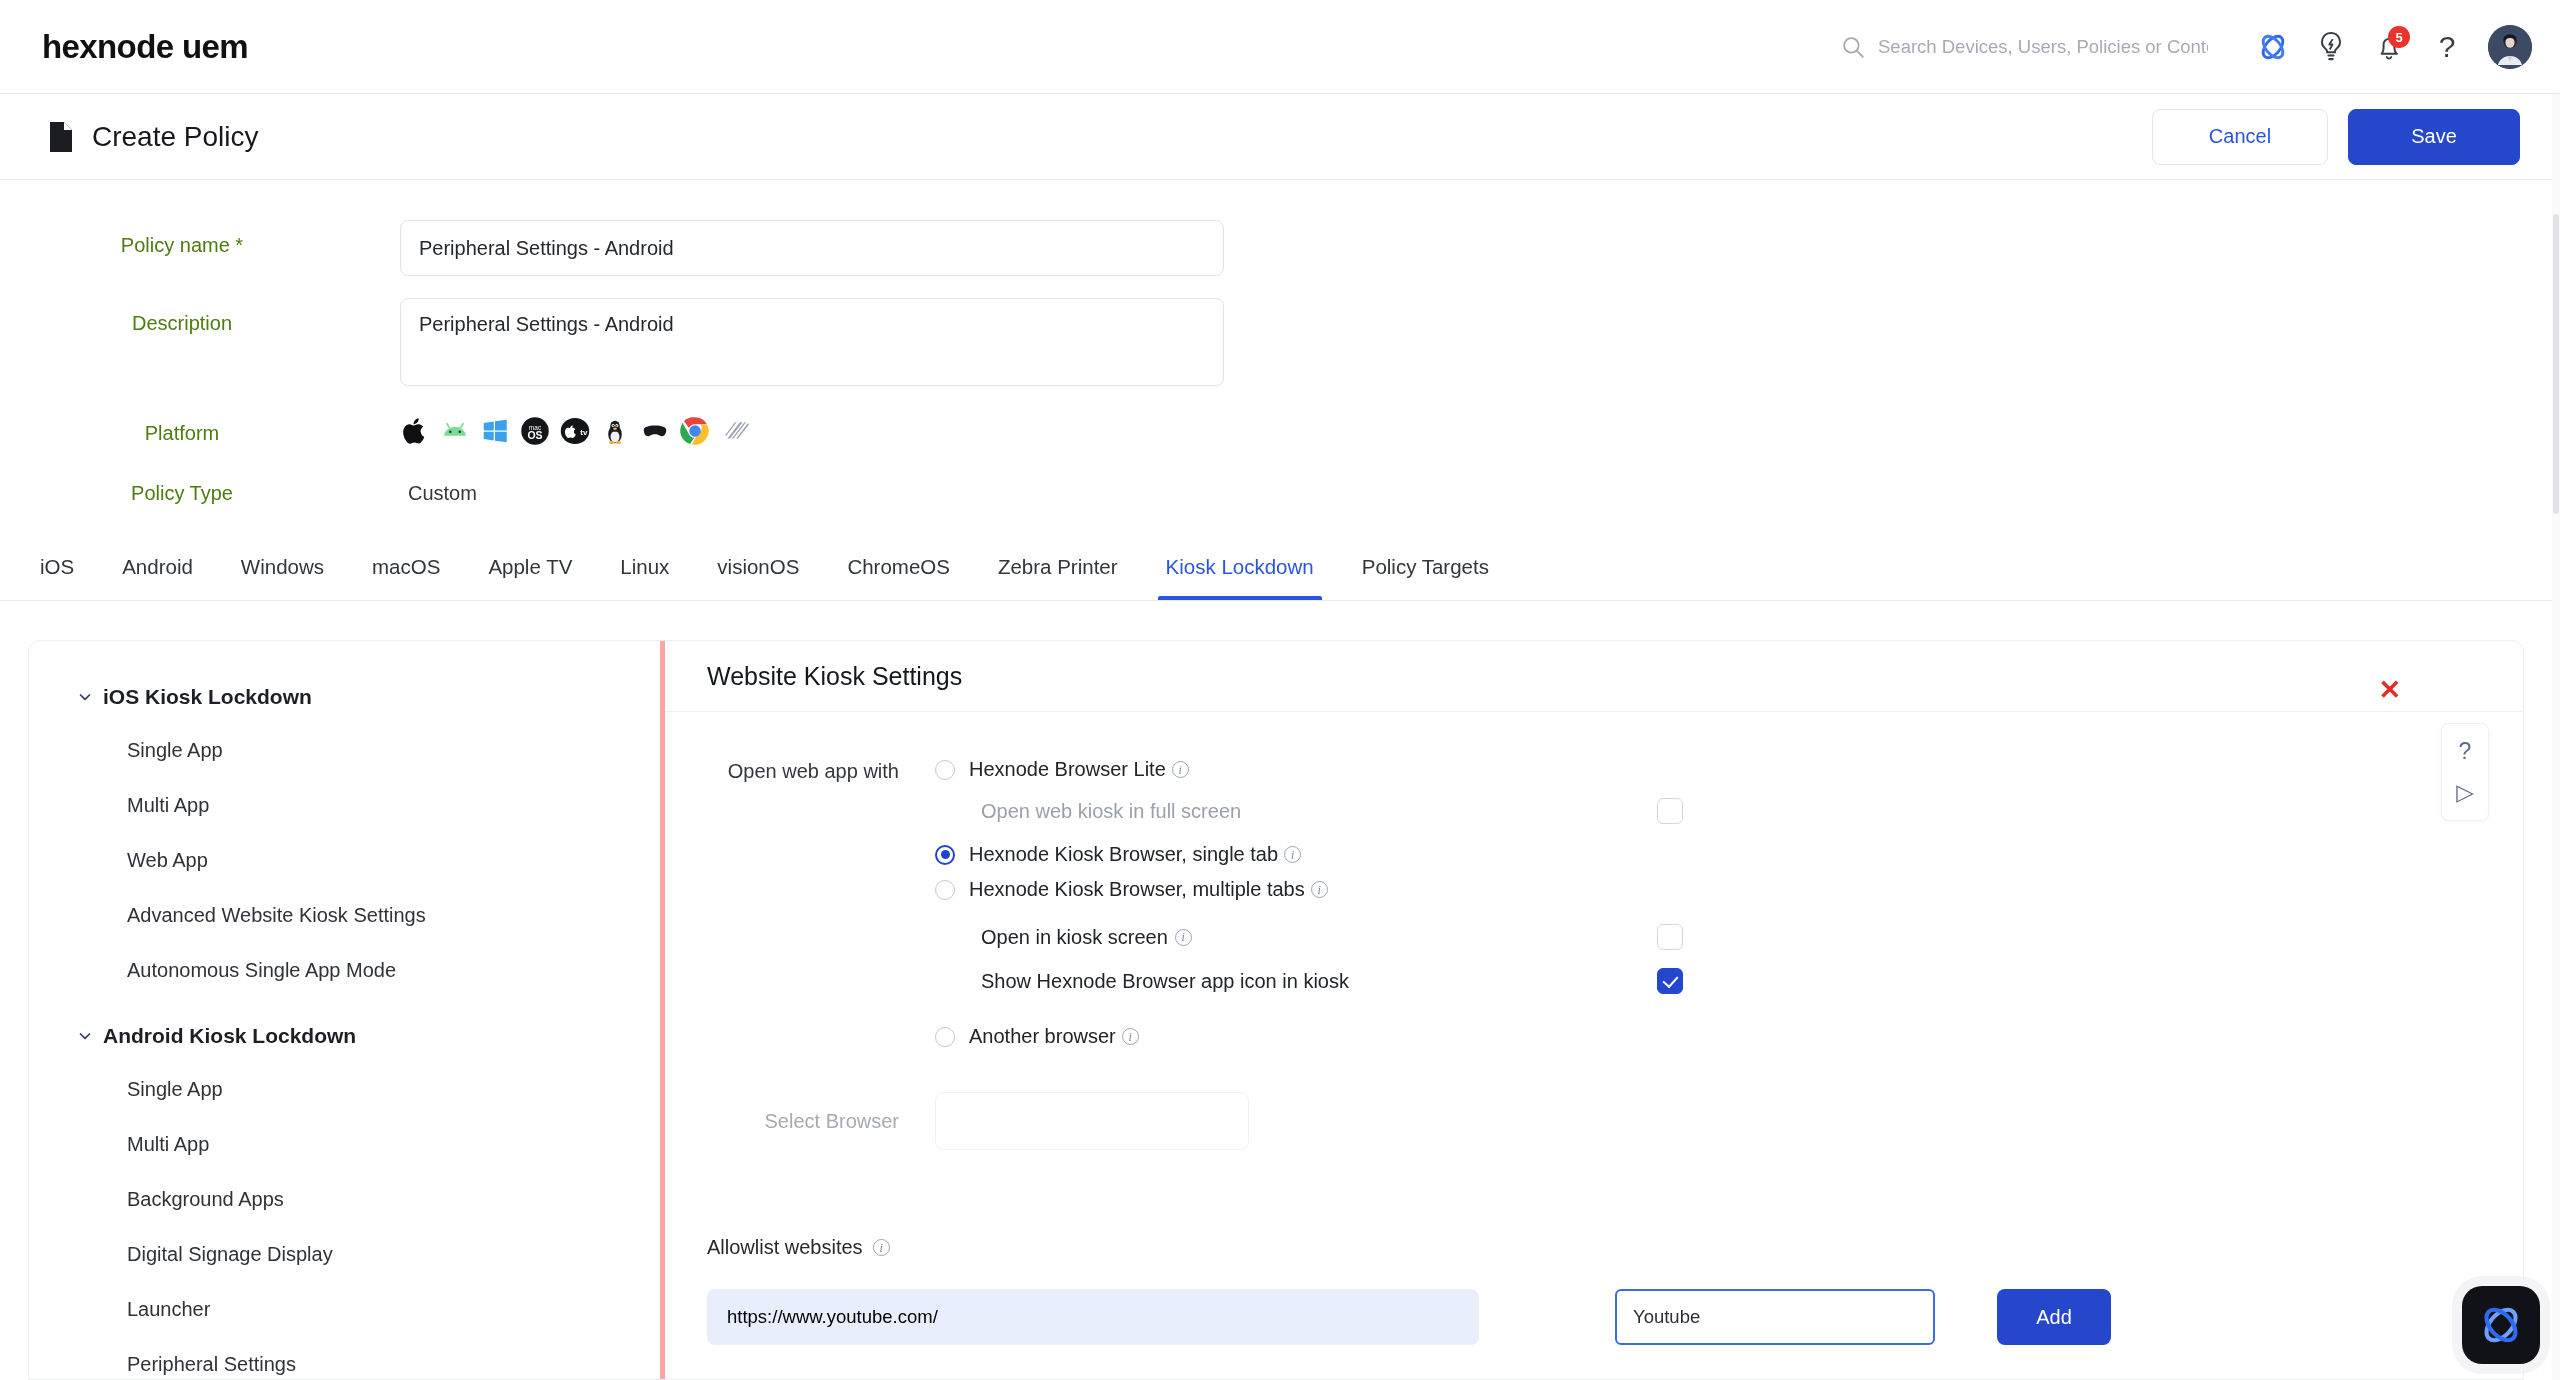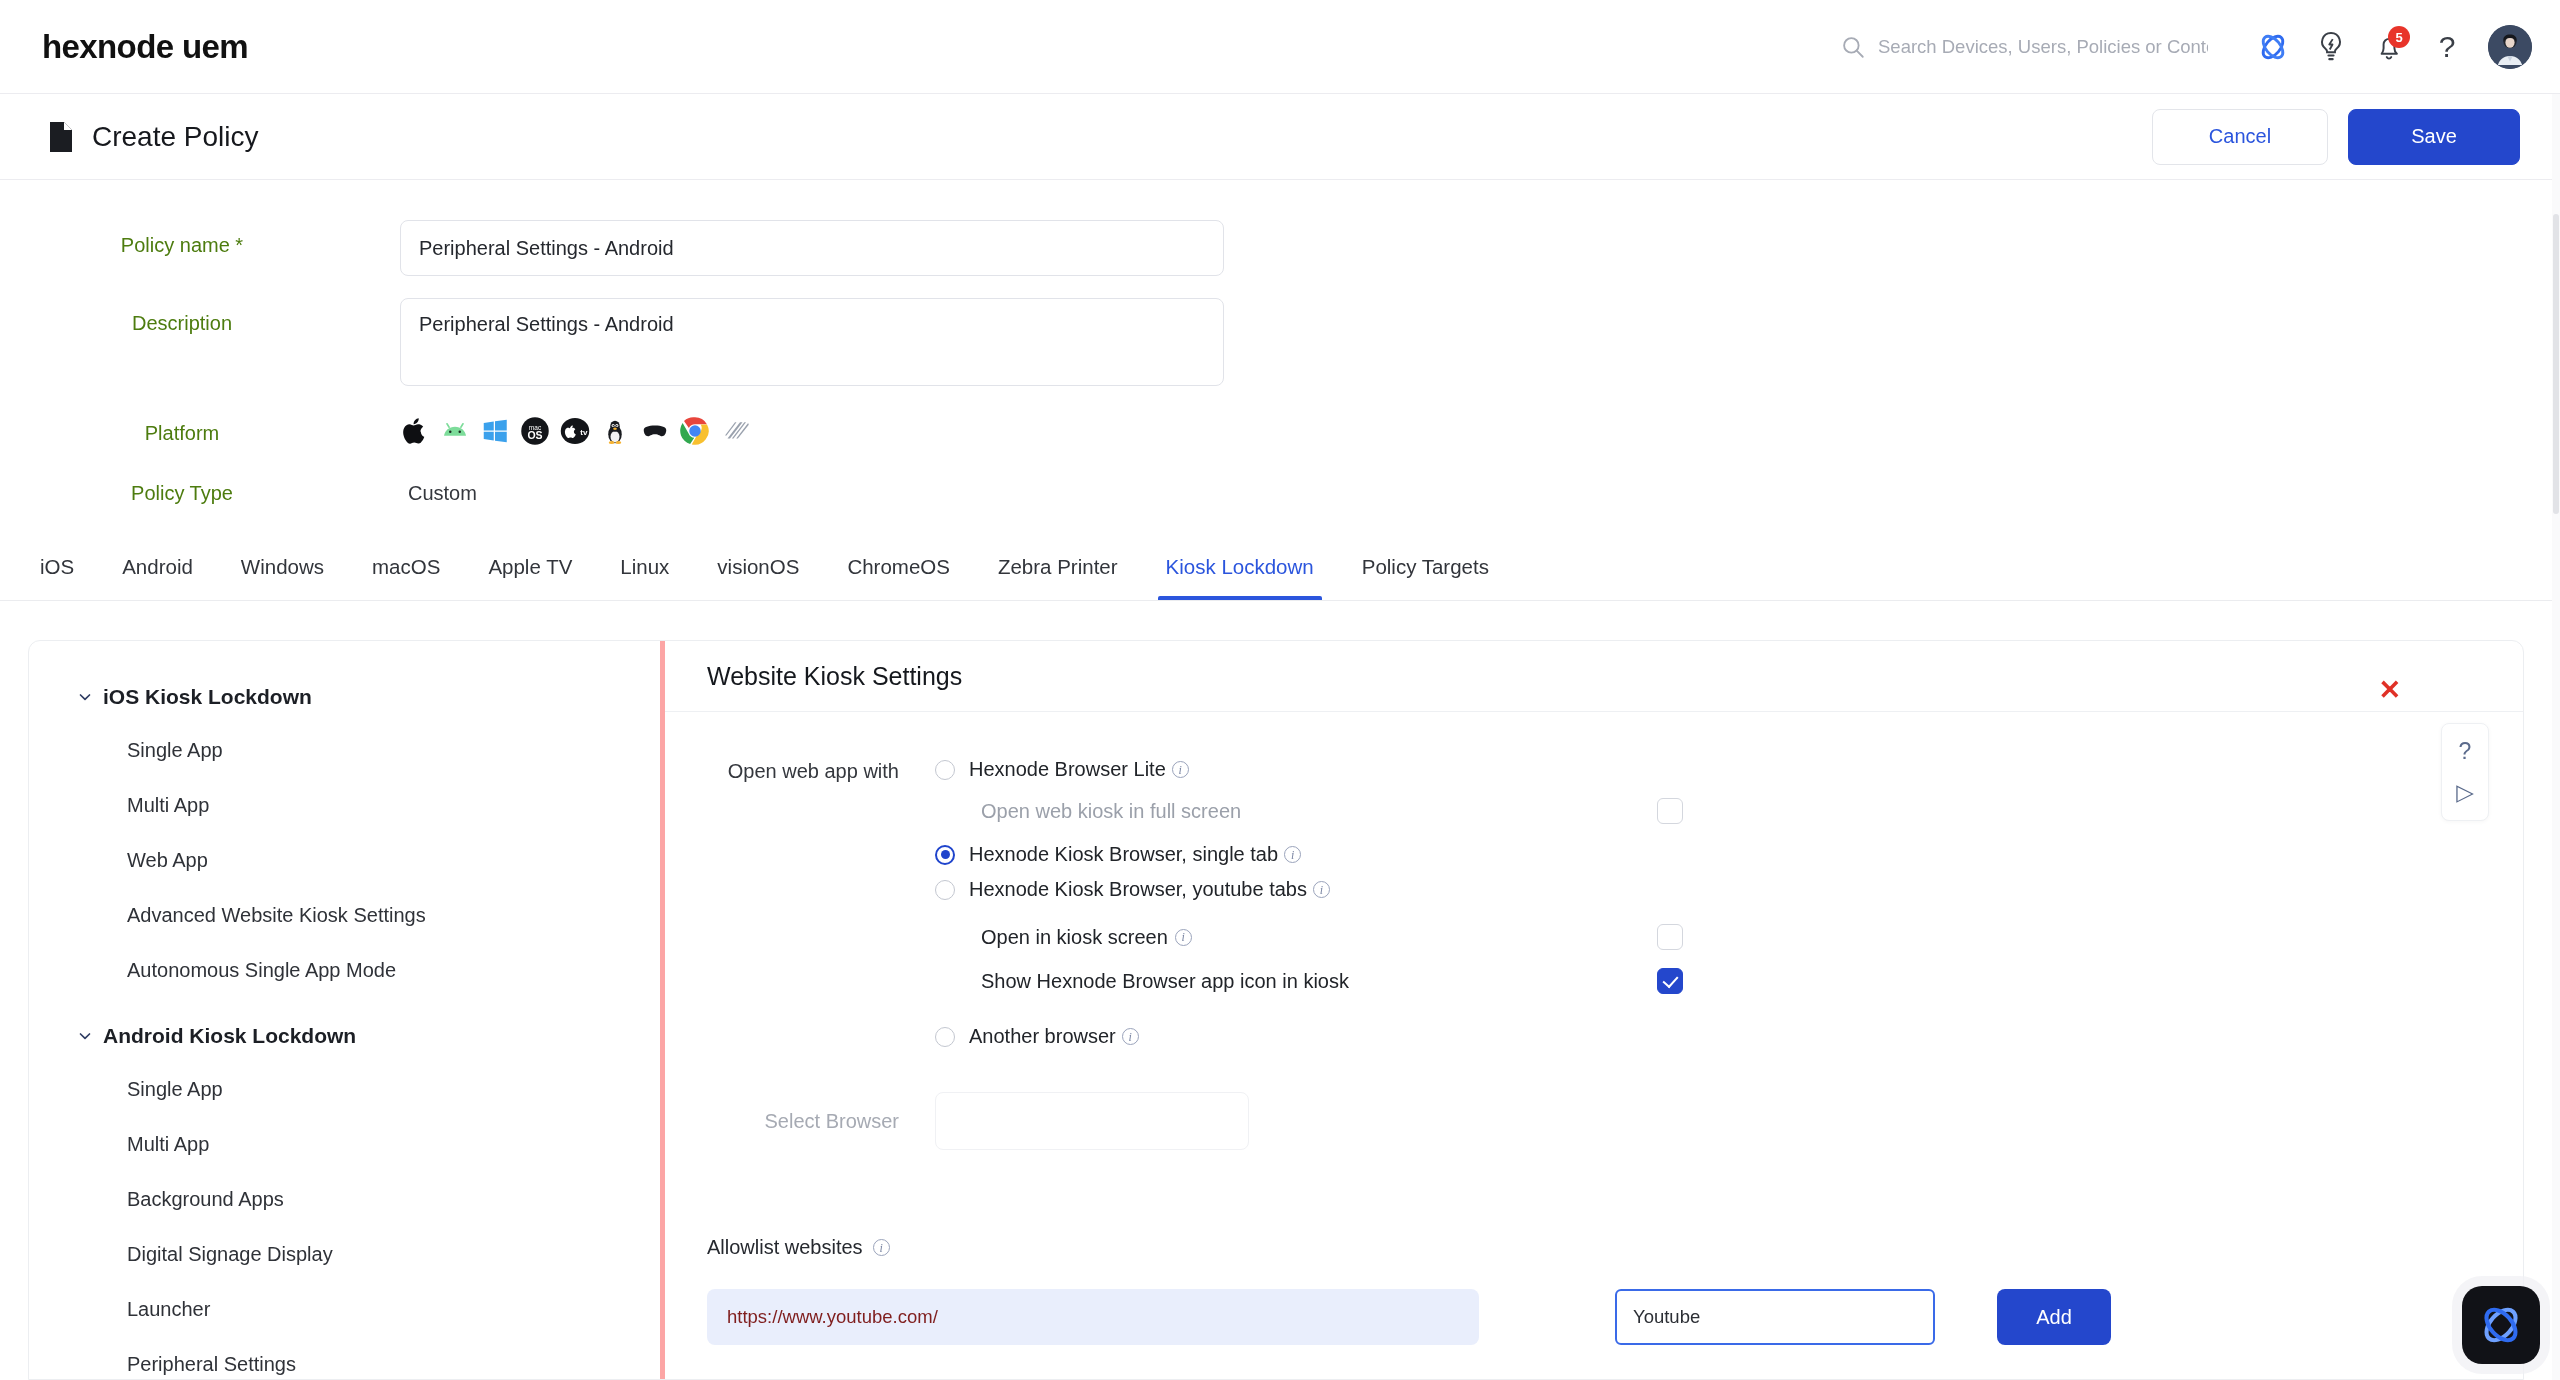--- a/index.html
+++ b/index.html
@@ -213,21 +213,21 @@
 
   .allow-block { padding-top: 86px; padding-left: 42px; }
   .allow-title {
     font-size: 20px; color: #26292f; display: flex; align-items: center; gap: 10px;
     margin-bottom: 30px;
   }
   .allow-row { display: flex; align-items: center; gap: 0; }
   .url-pill {
     width: 772px; height: 56px; background: #e9eefc; border-radius: 8px;
     display: flex; align-items: center; padding: 0 20px;
-    font-size: 18.5px; color: #7f1d1d;
+    font-size: 18.5px; color: #000000;
   }
   .nick-input {
     width: 320px; height: 56px; margin-left: 136px;
     border: 2px solid #3a6ae8; border-radius: 6px; padding: 0 16px;
     font-size: 18.5px; color: #2c2f35; outline: none; background: #fff;
     font-family: "Liberation Sans", sans-serif;
   }
   .add-btn {
     width: 114px; height: 56px; margin-left: 62px;
     background: #2447cc; color: #fff; border: none; border-radius: 8px;
@@ -489,21 +489,21 @@
           <span class="radio checked"></span>
           <span class="radio-text">
             <span>Hexnode Kiosk Browser, single tab</span>
             <span class="info-i">i</span>
           </span>
         </div>
 
         <div class="radio-line" style="margin-top:12px">
           <span class="radio"></span>
           <span class="radio-text">
-            <span>Hexnode Kiosk Browser, youtube tabs</span>
+            <span>Hexnode Kiosk Browser, multiple tabs</span>
             <span class="info-i">i</span>
           </span>
         </div>
 
         <div class="sub-line" style="margin-top:14px">
           <span class="sub-text">
             <span>Open in kiosk screen</span>
             <span class="info-i">i</span>
           </span>
           <span class="cbox"></span>

